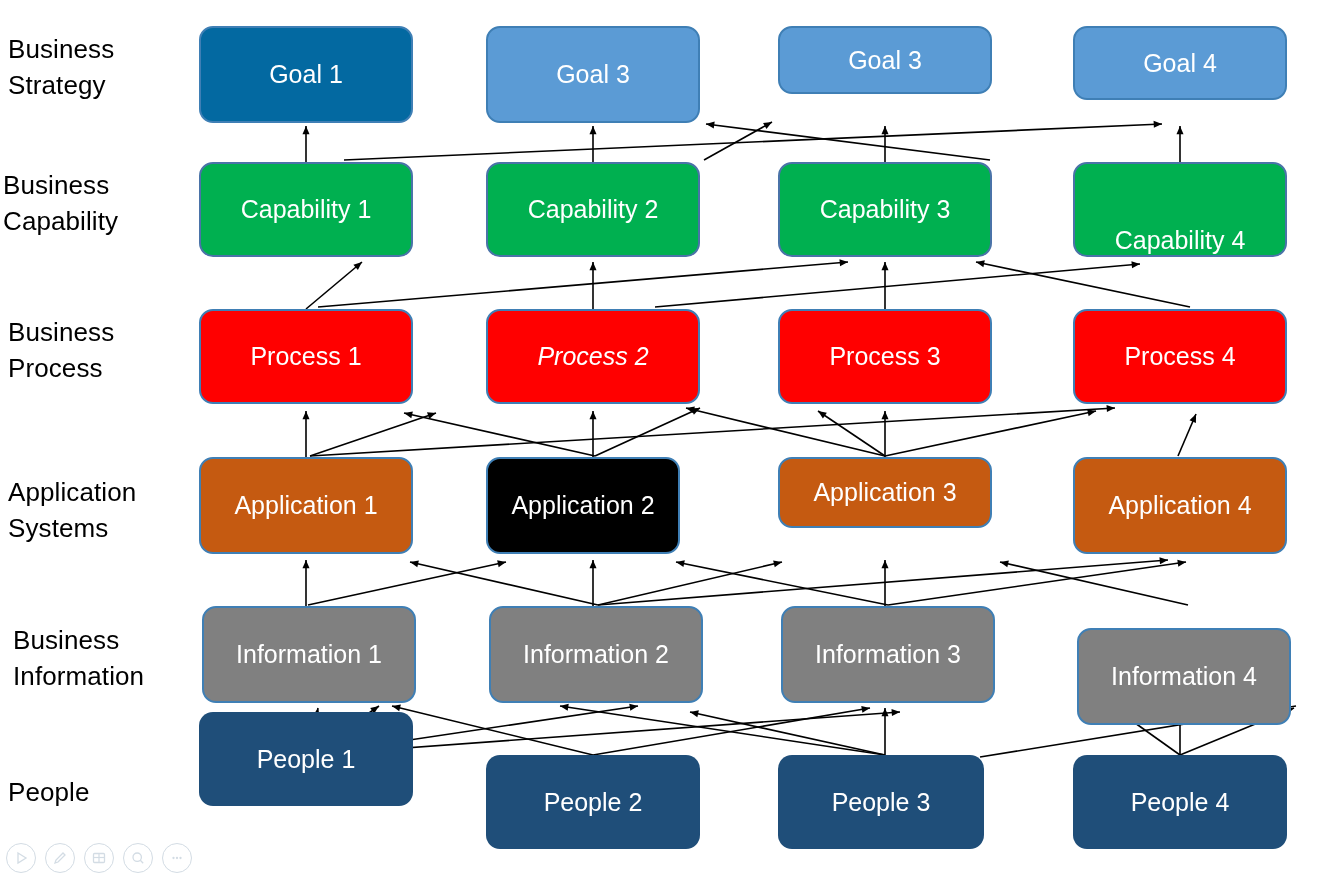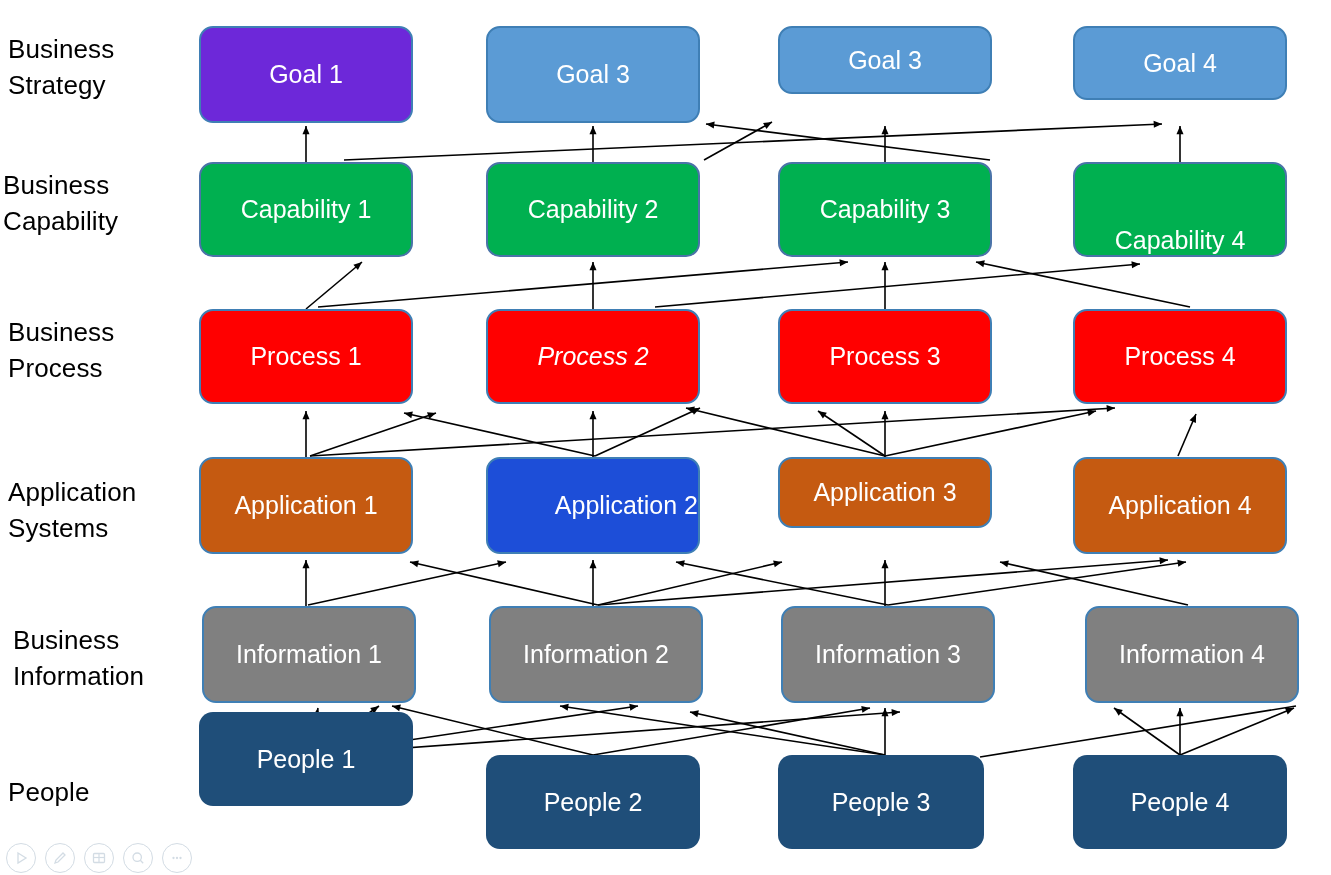--- a/index.html
+++ b/index.html
@@ -271,21 +271,21 @@
 Capability</div>
       <div class="row-label" style="left: 8px; top: 315px;">Business
 Process</div>
       <div class="row-label" style="left: 8px; top: 475px;">Application
 Systems</div>
       <div class="row-label" style="left: 13px; top: 623px;">Business
  Information</div>
       <div class="row-label" style="left: 8px; top: 775px;">People</div>
     </div>
   <div id="node-layer">
-      <div class="node" style="left: 199px; top: 26px; width: 214px; height: 97px; background: #6d28d9; border-color: rgb(63, 127, 181);">
+      <div class="node" style="left: 199px; top: 26px; width: 214px; height: 97px; background: #0369a1; border-color: rgb(63, 127, 181);">
         <span class="node-label">Goal 1</span>
       </div>
       <div class="node" style="left: 486px; top: 26px; width: 214px; height: 97px; background: rgb(91, 155, 213); border-color: rgb(63, 127, 181);">
         <span class="node-label">Goal 3</span>
       </div>
       <div class="node" style="left: 778px; top: 26px; width: 214px; height: 68px; background: rgb(91, 155, 213); border-color: rgb(63, 127, 181);">
         <span class="node-label">Goal 3</span>
       </div>
       <div class="node" style="left: 1073px; top: 26px; width: 214px; height: 74px; background: rgb(91, 155, 213); border-color: rgb(63, 127, 181);">
         <span class="node-label">Goal 4</span>
@@ -310,39 +310,39 @@
       </div>
       <div class="node" style="left: 778px; top: 309px; width: 214px; height: 95px; background: rgb(255, 0, 0); border-color: rgb(63, 127, 181);">
         <span class="node-label">Process 3</span>
       </div>
       <div class="node" style="left: 1073px; top: 309px; width: 214px; height: 95px; background: rgb(255, 0, 0); border-color: rgb(63, 127, 181);">
         <span class="node-label">Process 4</span>
       </div>
       <div class="node" style="left: 199px; top: 457px; width: 214px; height: 97px; background: rgb(197, 90, 17); border-color: rgb(63, 127, 181);">
         <span class="node-label">Application 1</span>
       </div>
-      <div class="node" style="left: 486px; top: 457px; width: 214px; height: 97px; background: #1d4ed8; border-color: rgb(63, 127, 181); justify-content: flex-end;">
+      <div class="node" style="left: 486px; top: 457px; width: 194px; height: 97px; background: #000000; border-color: rgb(63, 127, 181);">
         <span class="node-label">Application 2</span>
       </div>
       <div class="node" style="left: 778px; top: 457px; width: 214px; height: 71px; background: rgb(197, 90, 17); border-color: rgb(63, 127, 181);">
         <span class="node-label">Application 3</span>
       </div>
       <div class="node" style="left: 1073px; top: 457px; width: 214px; height: 97px; background: rgb(197, 90, 17); border-color: rgb(63, 127, 181);">
         <span class="node-label">Application 4</span>
       </div>
       <div class="node" style="left: 202px; top: 606px; width: 214px; height: 97px; background: rgb(128, 128, 128); border-color: rgb(63, 127, 181);">
         <span class="node-label">Information 1</span>
       </div>
       <div class="node" style="left: 489px; top: 606px; width: 214px; height: 97px; background: rgb(128, 128, 128); border-color: rgb(63, 127, 181);">
         <span class="node-label">Information 2</span>
       </div>
       <div class="node" style="left: 781px; top: 606px; width: 214px; height: 97px; background: rgb(128, 128, 128); border-color: rgb(63, 127, 181);">
         <span class="node-label">Information 3</span>
       </div>
-      <div class="node" style="left: 1077px; top: 606px; width: 214px; height: 97px; background: rgb(128, 128, 128); border-color: rgb(63, 127, 181); margin-left: 8px;">
+      <div class="node" style="left: 1077px; top: 628px; width: 214px; height: 97px; background: rgb(128, 128, 128); border-color: rgb(63, 127, 181);">
         <span class="node-label">Information 4</span>
       </div>
       <div class="node noborder" style="left: 199px; top: 712px; width: 214px; height: 94px; background: rgb(31, 78, 121); border-color: transparent;">
         <span class="node-label">People 1</span>
       </div>
       <div class="node noborder" style="left: 486px; top: 755px; width: 214px; height: 94px; background: rgb(31, 78, 121); border-color: transparent;">
         <span class="node-label">People 2</span>
       </div>
       <div class="node noborder" style="left: 778px; top: 755px; width: 206px; height: 94px; background: rgb(31, 78, 121); border-color: transparent;">
         <span class="node-label">People 3</span>

